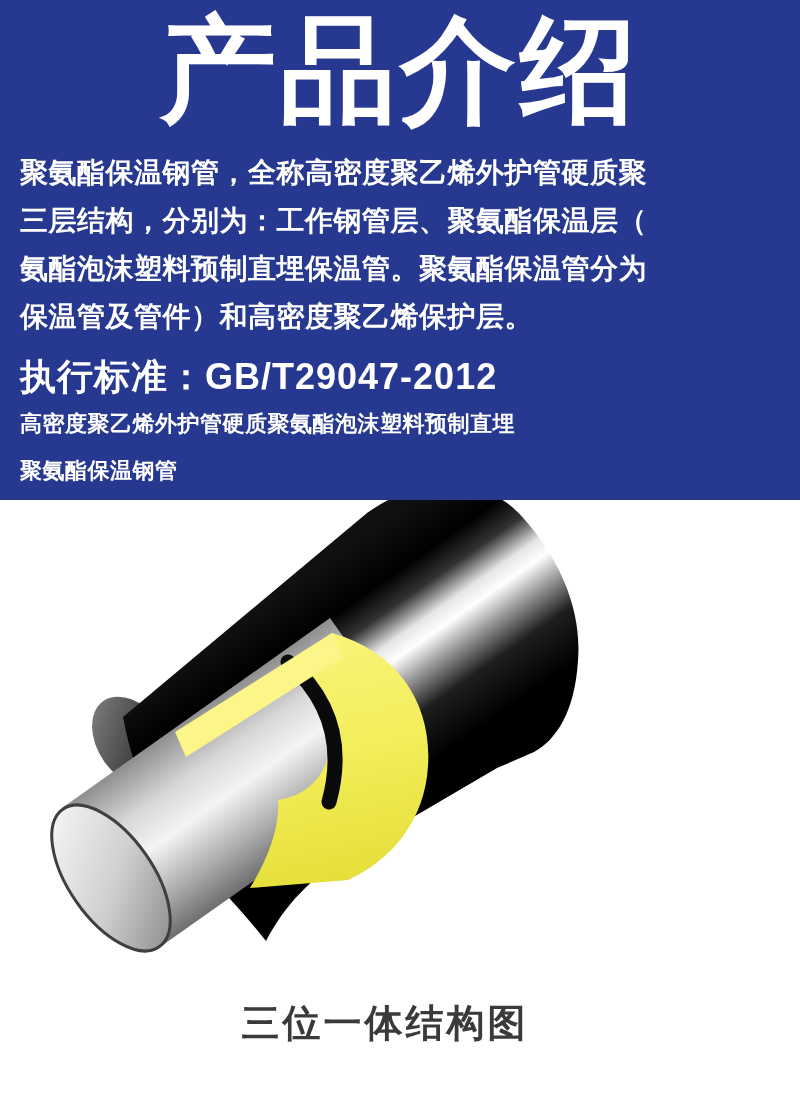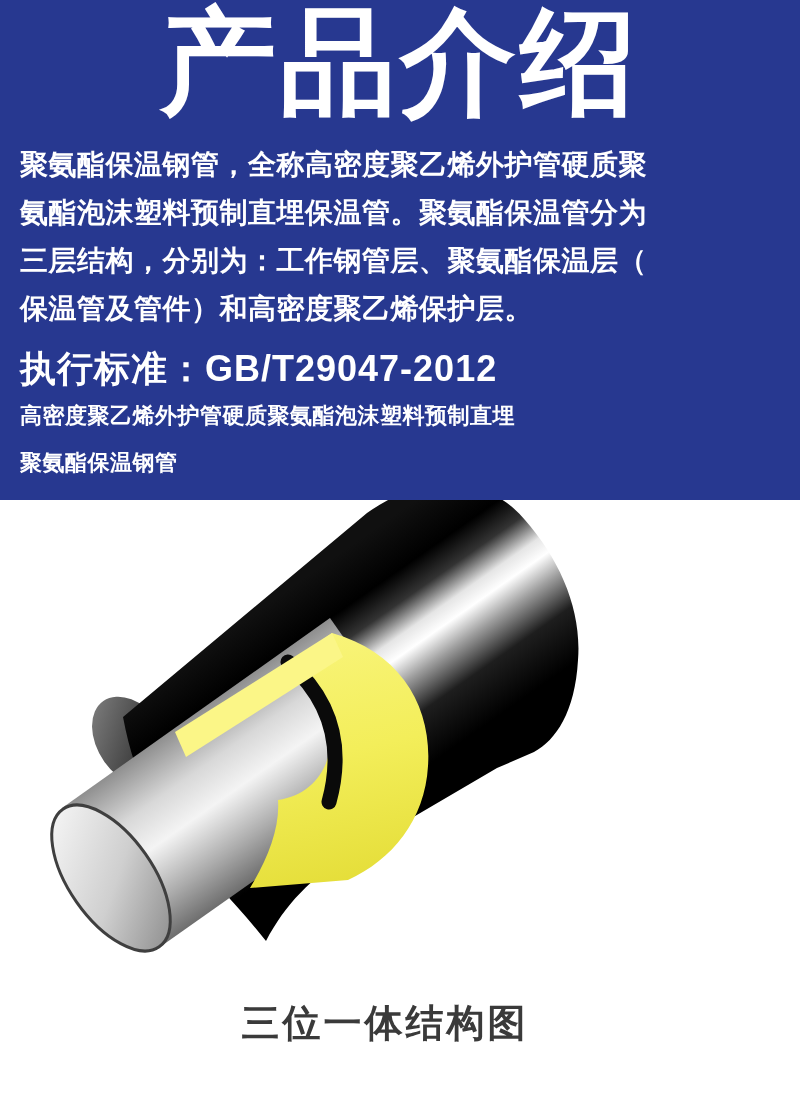--- a/index.html
+++ b/index.html
@@ -6,21 +6,21 @@
   body{
     width:800px;height:1101px;position:relative;background:#ffffff;
     font-family:"Liberation Sans","DejaVu Sans",sans-serif;overflow:hidden;
   }
   
   .hero{
     position:absolute;top:0;left:0;width:800px;height:500px;
     background:#273890;color:#fff;
   }
   .hero-title{
-    margin:0;text-align:center;
+    margin:0;padding-top:8px;text-align:center;
     font-size:116px;line-height:1.08;font-weight:900;letter-spacing:4px;color:#fff;
   }
   .intro{margin:16px 20px 0 20px;}
   .intro-line{
     font-size:28px;line-height:48px;font-weight:700;letter-spacing:0.5px;
     white-space:nowrap;color:#fff;
   }
   .standard{margin:12px 26px 0 20px;}
   .std-line{
     font-size:22px;line-height:47px;font-weight:900;letter-spacing:0.5px;
@@ -36,22 +36,22 @@
   }
 </style>
 </head>
 <body>
 
 <div class="hero">
   <h1 class="hero-title">产品介绍</h1>
 
   <div class="intro">
     <div class="intro-line">聚氨酯保温钢管，全称高密度聚乙烯外护管硬质聚</div>
+    <div class="intro-line">三层结构，分别为：工作钢管层、聚氨酯保温层（</div>
     <div class="intro-line">氨酯泡沫塑料预制直埋保温管。聚氨酯保温管分为</div>
-    <div class="intro-line">三层结构，分别为：工作钢管层、聚氨酯保温层（</div>
     <div class="intro-line">保温管及管件）和高密度聚乙烯保护层。</div>
   </div>
 
   <div class="standard">
     <div class="std-line first">执行标准：GB/T29047-2012</div>
     <div class="std-line">高密度聚乙烯外护管硬质聚氨酯泡沫塑料预制直埋</div>
     <div class="std-line">聚氨酯保温钢管</div>
   </div>
 </div>
 

